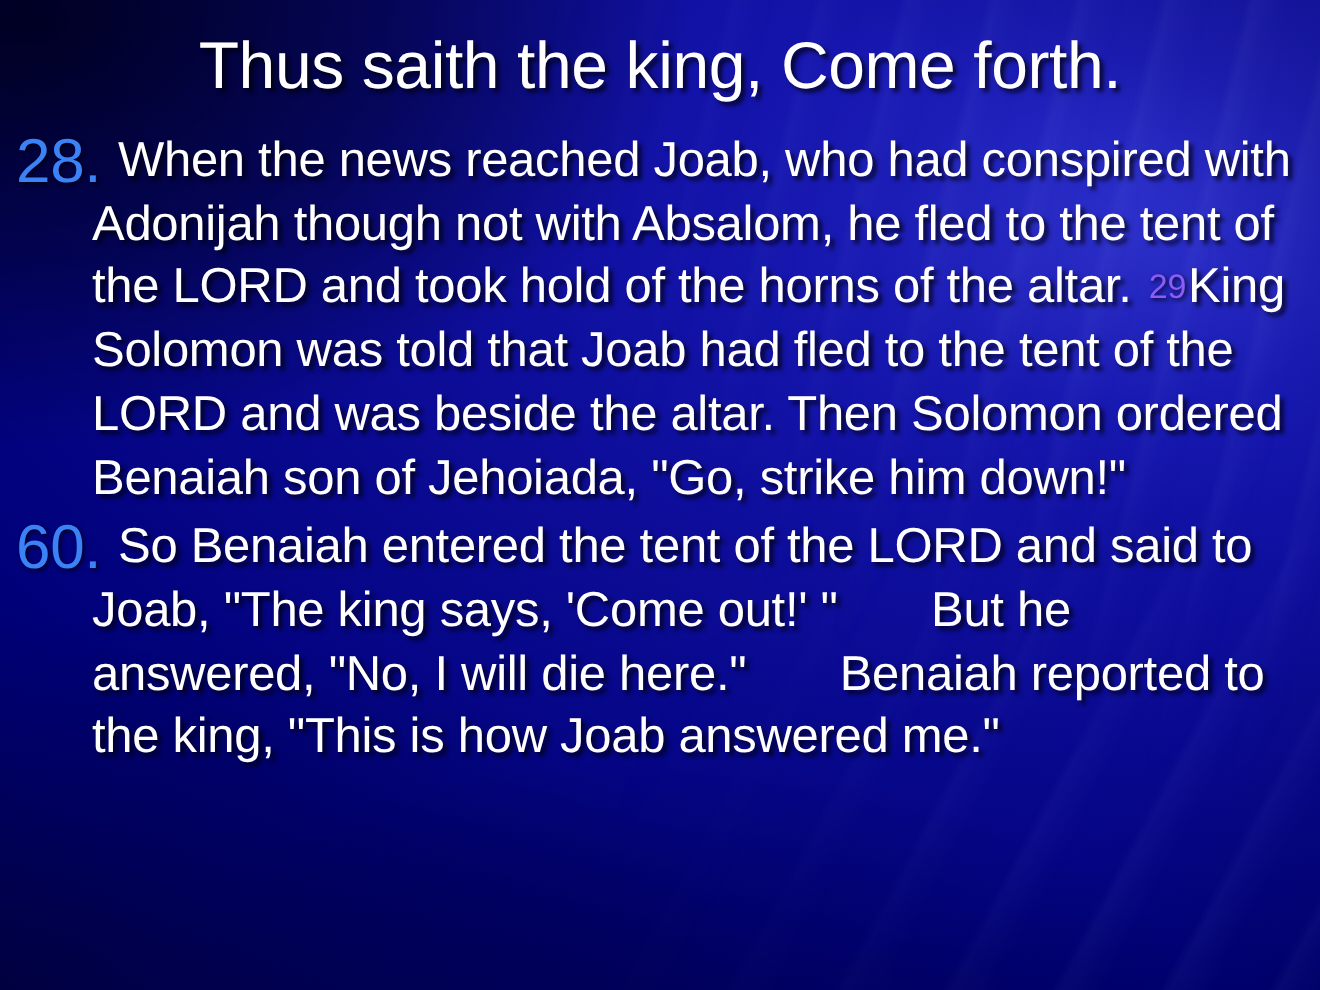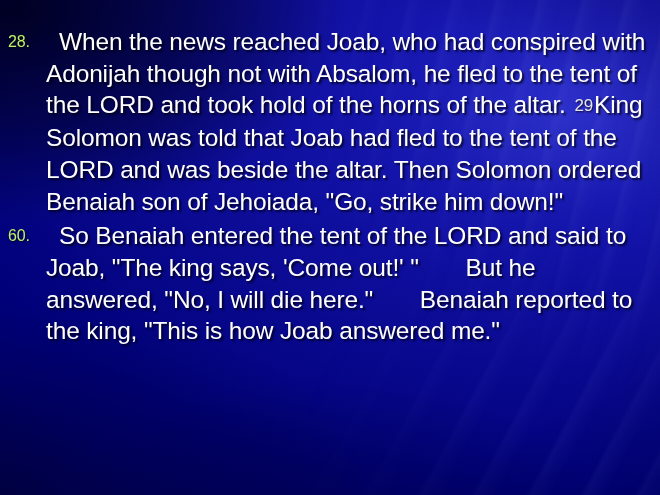--- a/index.html
+++ b/index.html
@@ -97,52 +97,53 @@
     padding-left: 38px;
     margin-left: 8px;
     margin-right: 10px;
   }
   .verse-block + .verse-block { margin-top: 3px; }
 
   .verse-num {
     position: absolute;
     left: 0;
     top: 0;
-    color: #bef264;
-    font-size: 16px;
+    color: #3b82f6;
+    font-size: 31px;
     text-shadow: 1px 1px 2px rgba(0,0,12,0.8);
   }
   .verse-text { display: block; }
 
   .lead-gap { display: inline-block; width: 13px; }
   .indent-sm { display: inline-block; width: 40px; }
 
   .inline-num {
     font-size: 17px;
-    color: #e5e5e5;
+    color: #8b5cf6;
     vertical-align: 2px;
     padding: 0 1px 0 2px;
     text-shadow: 1px 1px 2px rgba(0,0,12,0.8);
   }
 </style>
 </head>
 <body>
 
 <div id="slide">
 
   <div class="bg-layer bg-base"></div>
   <div class="bg-layer bg-glow"></div>
   <div class="bg-layer bg-streaks"></div>
   <div class="bg-layer bg-streaks2"></div>
   <div class="bg-layer bg-corner-dark"></div>
   <div class="bg-layer bg-vignette"></div>
 
   <div class="content">
 
     <div class="title">
+      <span class="title-line">Thus saith the king, Come forth.</span>
     </div>
 
     <div class="body">
 
       <div class="verse-block">
         <span class="verse-num">28.</span>
         <span class="verse-text"><span class="lead-gap"></span><span>When the news reached Joab, who had conspired with Adonijah though not with Absalom, he fled to the tent of the LORD and took hold of the horns of the altar.</span> <span class="inline-num">29</span><span>King Solomon was told that Joab had fled to the tent of the LORD and was beside the altar. Then Solomon ordered Benaiah son of Jehoiada, "Go, strike him down!"</span></span>
       </div>
 
       <div class="verse-block">

